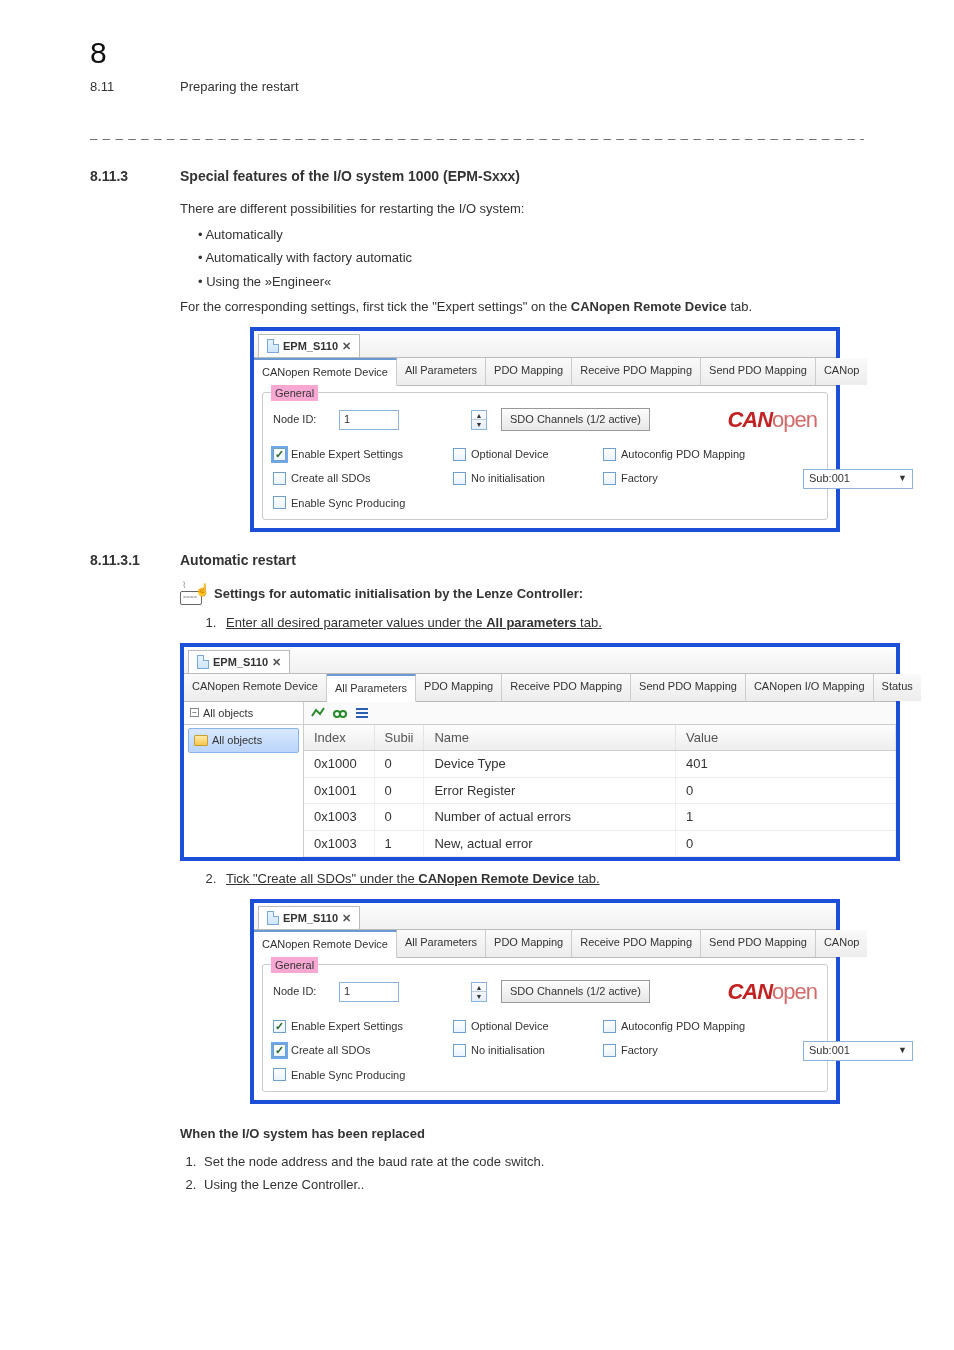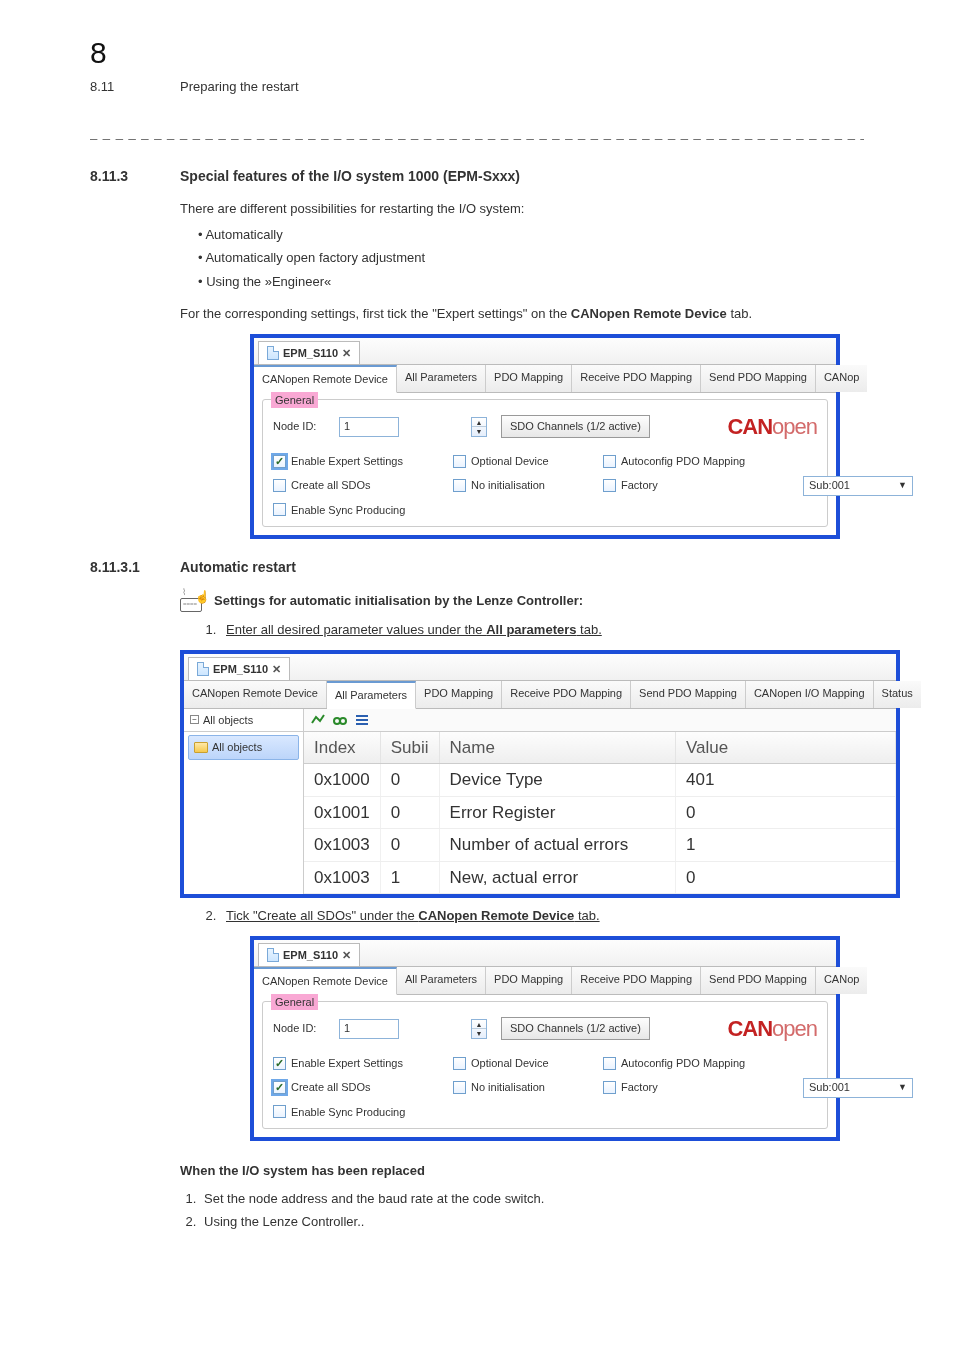--- a/index.html
+++ b/index.html
@@ -20,21 +20,21 @@
   .section-title { font-size: 13px; color: #333; }
   .dashes { margin: 26px 0 24px 0; color: #555; letter-spacing: 1px; white-space: nowrap; overflow: hidden; }
   .heading-row { display: flex; align-items: baseline; margin-top: 8px; margin-bottom: 12px; }
   .heading-num { width: 90px; font-weight: bold; font-size: 14px; }
   .heading-text { font-weight: bold; font-size: 14px; }
   .body-indent { margin-left: 90px; }
   .body-para { margin-bottom: 6px; font-size: 13px; }
   ul.bullets { list-style: none; margin-left: 18px; }
   ul.bullets li::before { content: "• "; }
   ul.bullets li { margin-bottom: 4px; }
-  .note-last { margin-top: 13px; }
+  .note-last { margin-top: 6px; }
 
   
   .shot-wrap { margin: 10px 0 8px 160px; }
   .shot-wrap-wide { margin: 10px 0 8px 90px; }
   .shot { background: #fff; border: 4px solid #1d4ed8; font-size: 11px; color: #333; }
   .shot-narrow { width: 590px; }
   .shot-wide { width: 720px; }
 
   .tabbar { display: flex; align-items: flex-end; background: linear-gradient(#fdfdfd,#f1f1f1); border-bottom: 1px solid #bbb; }
   .filetab { display: flex; align-items: center; gap: 4px; padding: 3px 8px; border: 1px solid #bbb; border-bottom: none; background: #fff; margin-left: 4px; margin-top: 3px; }
@@ -52,21 +52,21 @@
   .group-inner { padding: 0 10px 8px 10px; margin-top: -6px; }
 
   .row1 { display: flex; align-items: center; gap: 6px; margin-bottom: 10px; }
   .node-lbl { width: 60px; }
   .node-input { width: 60px; height: 20px; border: 1px solid #8db3d9; background: #fff; padding-left: 4px; display: flex; align-items: center; }
   .spinner { width: 16px; height: 20px; border: 1px solid #8db3d9; background: linear-gradient(#fff,#e5eefb); display: flex; flex-direction: column; }
   .spinner div { flex: 1; text-align: center; font-size: 7px; border-bottom: 1px solid #bcd; line-height: 1; padding-top: 1px; }
   .spinner div:last-child { border-bottom: none; }
   .sdo-btn { border: 1px solid #999; background: linear-gradient(#fdfdfd,#e7e7e7); padding: 2px 8px; margin-left: 8px; cursor: pointer; }
   .logo { font-size: 22px; color: #c32222; margin-left: auto; font-family: Arial, sans-serif; letter-spacing: -1px; }
-  .logo .bold { font-weight: 900; }
+  .logo .bold { font-weight: 900; font-style: italic; }
   .logo .light { font-weight: 300; color: #d36b6b; }
 
   .cbgrid { display: grid; grid-template-columns: 180px 150px 200px 1fr; row-gap: 6px; align-items: center; }
   .cb { display: flex; align-items: center; gap: 5px; white-space: nowrap; }
   .chk { width: 13px; height: 13px; border: 1px solid #6f9fcd; background: linear-gradient(#fff,#eaf3ff); display: inline-flex; align-items: center; justify-content: center; color: #2a6b2a; font-size: 11px; font-weight: bold; }
   .chk.checked::after { content: "✓"; }
   .chk.hl { outline: 2px solid #6fa8e8; }
   .sel { display: flex; align-items: center; }
   .sel-box { border: 1px solid #8db3d9; background: #fff; padding: 1px 5px; width: 110px; height: 20px; display: flex; align-items: center; justify-content: space-between; }
   .sel-arrow { font-size: 9px; color: #333; }
@@ -86,21 +86,21 @@
   .tree-panel { width: 120px; border-right: 1px solid #ccc; }
   .tree-head { padding: 3px 6px; border-bottom: 1px solid #ccc; background: #fff; display: flex; gap: 4px; align-items: center; }
   .minus { width: 9px; height: 9px; border: 1px solid #888; font-size: 8px; text-align: center; line-height: 8px; }
   .tree-sel { margin: 3px 4px; background: linear-gradient(#d9e8ff,#bcd5fa); border: 1px solid #8bb4e8; padding: 3px 5px; display: flex; gap: 4px; align-items: center; border-radius: 2px; }
   .folder { width: 14px; height: 11px; background: linear-gradient(#ffe9a8,#f5c94e); border: 1px solid #c9a030; border-radius: 1px; }
   .grid-panel { flex: 1; }
   .tools { display: flex; gap: 6px; padding: 3px 6px; border-bottom: 1px solid #ccc; background: #fafafa; }
   .tool { width: 16px; height: 16px; display: inline-flex; align-items: center; justify-content: center; font-size: 12px; }
   .tool.green { color: #2a8a2a; }
   .tool.blue { color: #2a5fb0; }
-  table.obj { width: 100%; border-collapse: collapse; font-size: 17px; }
+  table.obj { width: 100%; border-collapse: collapse; font-size: 13px; }
   table.obj th { text-align: left; padding: 3px 10px; background: linear-gradient(#fdfdfd,#eee); border-bottom: 1px solid #ccc; border-right: 1px solid #e4e4e4; font-weight: normal; color: #555; }
   table.obj td { padding: 3px 10px; border-bottom: 1px solid #eee; border-right: 1px solid #f0f0f0; }
   table.obj th:nth-child(1){width:70px;} table.obj th:nth-child(2){width:40px;}
   table.obj th:nth-child(3){width:auto;} table.obj th:nth-child(4){width:220px;}
 
   .after-heading { font-weight: bold; margin-left: 90px; margin-top: 20px; margin-bottom: 8px; }
   ol.after { margin-left: 110px; }
   ol.after li { margin-bottom: 4px; padding-left: 4px; }
 </style>
 </head>
@@ -118,21 +118,21 @@
 
 <div class="heading-row">
   <div class="heading-num">8.11.3</div>
   <div class="heading-text">Special features of the I/O system 1000 (EPM-Sxxx)</div>
 </div>
 
 <div class="body-indent">
   <div class="body-para">There are different possibilities for restarting the I/O system:</div>
   <ul class="bullets">
     <li>Automatically</li>
-    <li>Automatically open factory adjustment</li>
+    <li>Automatically with factory automatic</li>
     <li>Using the »Engineer«</li>
   </ul>
   <div class="body-para note-last">
     <span>For the corresponding settings, first tick the "Expert settings" on the </span><strong>CANopen Remote Device</strong><span> tab.</span>
   </div>
 </div>
 
 <div class="shot-wrap">
   <div class="shot shot-narrow">
     <div class="tabbar">

